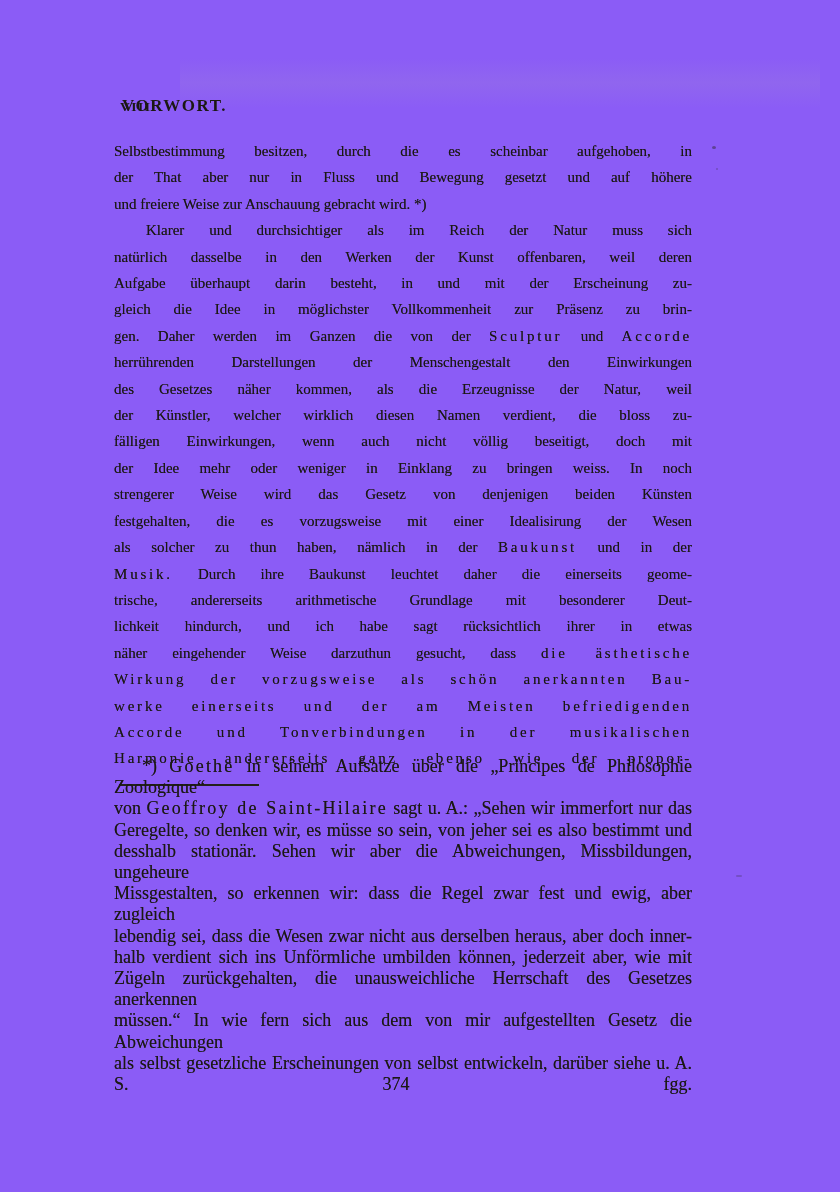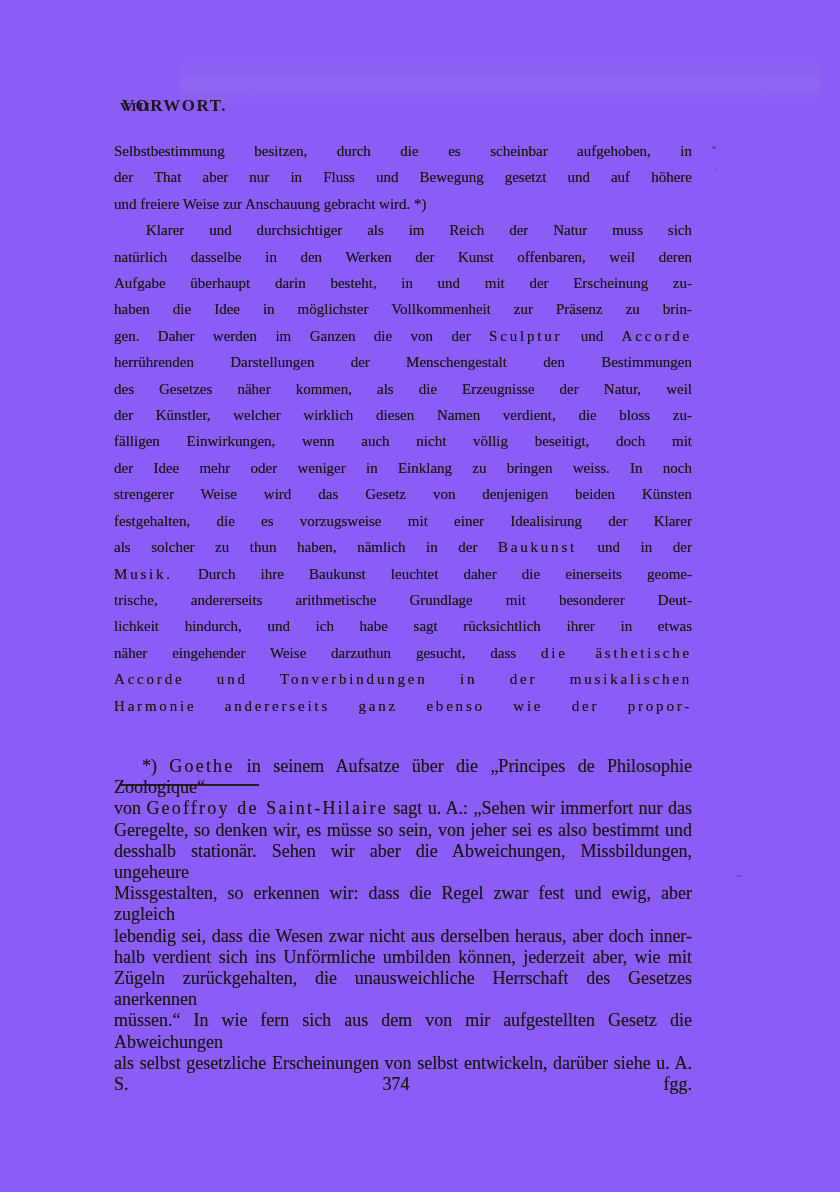--- a/index.html
+++ b/index.html
@@ -98,34 +98,36 @@
     <span class="head-title">VORWORT.</span>
   </div>
 
   <div class="body-text">
       <div class="body-line"><span>Selbstbestimmung besitzen, durch die es scheinbar aufgehoben, in</span></div>
       <div class="body-line"><span>der That aber nur in Fluss und Bewegung gesetzt und auf höhere</span></div>
       <div class="body-line no-just"><span>und freiere Weise zur Anschauung gebracht wird. *)</span></div>
       <div class="body-line indent"><span>Klarer und durchsichtiger als im Reich der Natur muss sich</span></div>
       <div class="body-line"><span>natürlich dasselbe in den Werken der Kunst offenbaren, weil deren</span></div>
       <div class="body-line"><span>Aufgabe überhaupt darin besteht, in und mit der Erscheinung zu-</span></div>
-      <div class="body-line"><span>haben die Idee in möglichster Vollkommenheit zur Präsenz zu brin-</span></div>
+      <div class="body-line"><span>gleich die Idee in möglichster Vollkommenheit zur Präsenz zu brin-</span></div>
       <div class="body-line"><span>gen. Daher werden im Ganzen die von der </span><span class="sp">Sculptur</span><span> und </span><span class="sp">Accorde</span></div>
-      <div class="body-line"><span>herrührenden Darstellungen der Menschengestalt den Bestimmungen</span></div>
+      <div class="body-line"><span>herrührenden Darstellungen der Menschengestalt den Einwirkungen</span></div>
       <div class="body-line"><span>des Gesetzes näher kommen, als die Erzeugnisse der Natur, weil</span></div>
       <div class="body-line"><span>der Künstler, welcher wirklich diesen Namen verdient, die bloss zu-</span></div>
       <div class="body-line"><span>fälligen Einwirkungen, wenn auch nicht völlig beseitigt, doch mit</span></div>
       <div class="body-line"><span>der Idee mehr oder weniger in Einklang zu bringen weiss. In noch</span></div>
       <div class="body-line"><span>strengerer Weise wird das Gesetz von denjenigen beiden Künsten</span></div>
-      <div class="body-line"><span>festgehalten, die es vorzugsweise mit einer Idealisirung der Klarer</span></div>
+      <div class="body-line"><span>festgehalten, die es vorzugsweise mit einer Idealisirung der Wesen</span></div>
       <div class="body-line"><span>als solcher zu thun haben, nämlich in der </span><span class="sp">Baukunst</span><span> und in der</span></div>
       <div class="body-line"><span class="sp">Musik.</span><span> Durch ihre Baukunst leuchtet daher die einerseits geome-</span></div>
       <div class="body-line"><span>trische, andererseits arithmetische Grundlage mit besonderer Deut-</span></div>
       <div class="body-line"><span>lichkeit hindurch, und ich habe sagt rücksichtlich ihrer in etwas</span></div>
       <div class="body-line"><span>näher eingehender Weise darzuthun gesucht, dass </span><span class="sp">die ästhetische</span></div>
+      <div class="body-line"><span class="sp">Wirkung der vorzugsweise als schön anerkannten Bau-</span></div>
+      <div class="body-line"><span class="sp">werke einerseits und der am Meisten befriedigenden</span></div>
       <div class="body-line"><span class="sp">Accorde und Tonverbindungen in der musikalischen</span></div>
       <div class="body-line"><span class="sp">Harmonie andererseits ganz ebenso wie der propor-</span></div>
     </div>
 
   <div class="footnote-rule"></div>
 
   <div class="footnote">
       <div class="footnote-line indent"><span>*) </span><span class="sp">Goethe</span><span> in seinem Aufsatze über die „Principes de Philosophie Zoologique“</span></div>
       <div class="footnote-line"><span>von </span><span class="sp">Geoffroy de Saint-Hilaire</span><span> sagt u. A.: „Sehen wir immerfort nur das</span></div>
       <div class="footnote-line"><span>Geregelte, so denken wir, es müsse so sein, von jeher sei es also bestimmt und</span></div>

